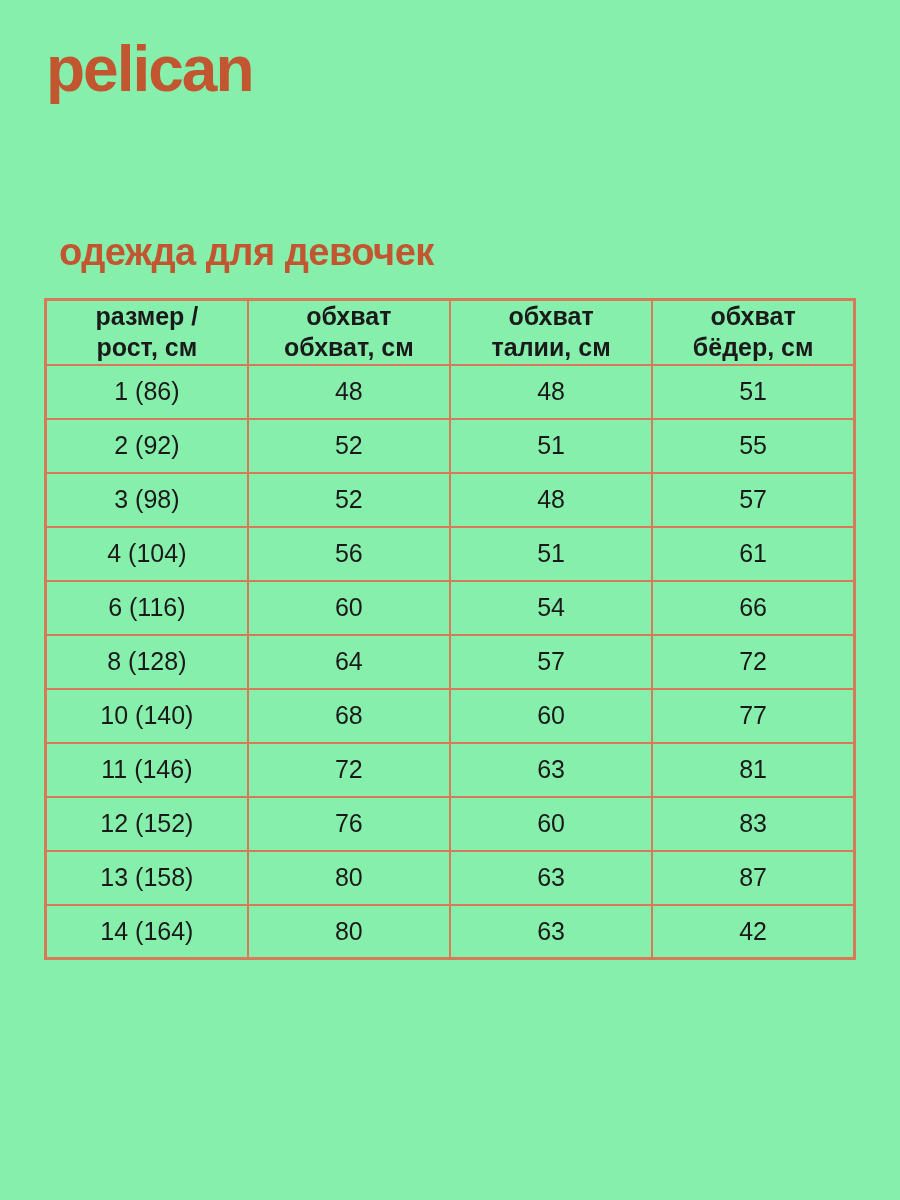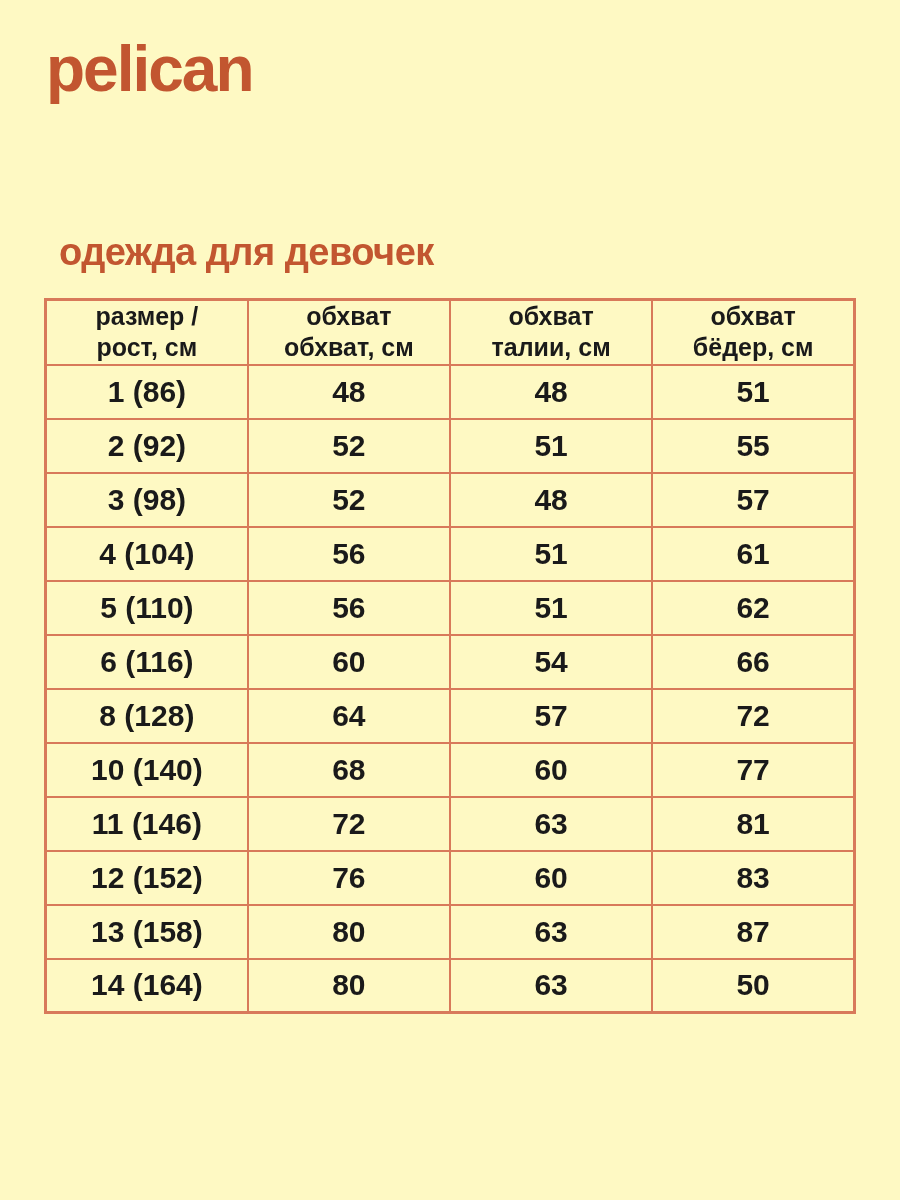--- a/index.html
+++ b/index.html
@@ -15,21 +15,21 @@
     width: 900px;
     height: 1200px;
     font-family: "Liberation Sans", sans-serif;
     color: var(--ink);
   }
   .page {
     width: 900px;
     height: 1200px;
     overflow: hidden;
     position: relative;
-    background: #fef9c3;
+    background: #86efac;
   }
   .logo {
     position: absolute;
     left: 46px;
     top: 34px;
     font-size: 64px;
     font-weight: bold;
     letter-spacing: -2px;
     color: var(--orange);
     line-height: 1.1;
@@ -63,22 +63,22 @@
   }
   table.size-chart th {
     height: 64px;
     font-size: 25px;
     font-weight: bold;
     line-height: 1.25;
     color: var(--ink);
   }
   table.size-chart td {
     height: 54px;
-    font-size: 30px;
-    font-weight: bold;
+    font-size: 25px;
+    font-weight: normal;
     color: var(--ink);
   }
 </style>
 </head>
 <body>
 
 <div class="page">
 
   <div class="logo">pelican</div>
 
@@ -124,26 +124,20 @@
           <td>48</td>
           <td>57</td>
         </tr>
         <tr>
           <td>4 (104)</td>
           <td>56</td>
           <td>51</td>
           <td>61</td>
         </tr>
         <tr>
-          <td>5 (110)</td>
-          <td>56</td>
-          <td>51</td>
-          <td>62</td>
-        </tr>
-        <tr>
           <td>6 (116)</td>
           <td>60</td>
           <td>54</td>
           <td>66</td>
         </tr>
         <tr>
           <td>8 (128)</td>
           <td>64</td>
           <td>57</td>
           <td>72</td>
@@ -169,18 +163,18 @@
         <tr>
           <td>13 (158)</td>
           <td>80</td>
           <td>63</td>
           <td>87</td>
         </tr>
         <tr>
           <td>14 (164)</td>
           <td>80</td>
           <td>63</td>
-          <td>50</td>
+          <td>42</td>
         </tr>
       </tbody>
   </table>
 
 </div>
 
 </body></html>

